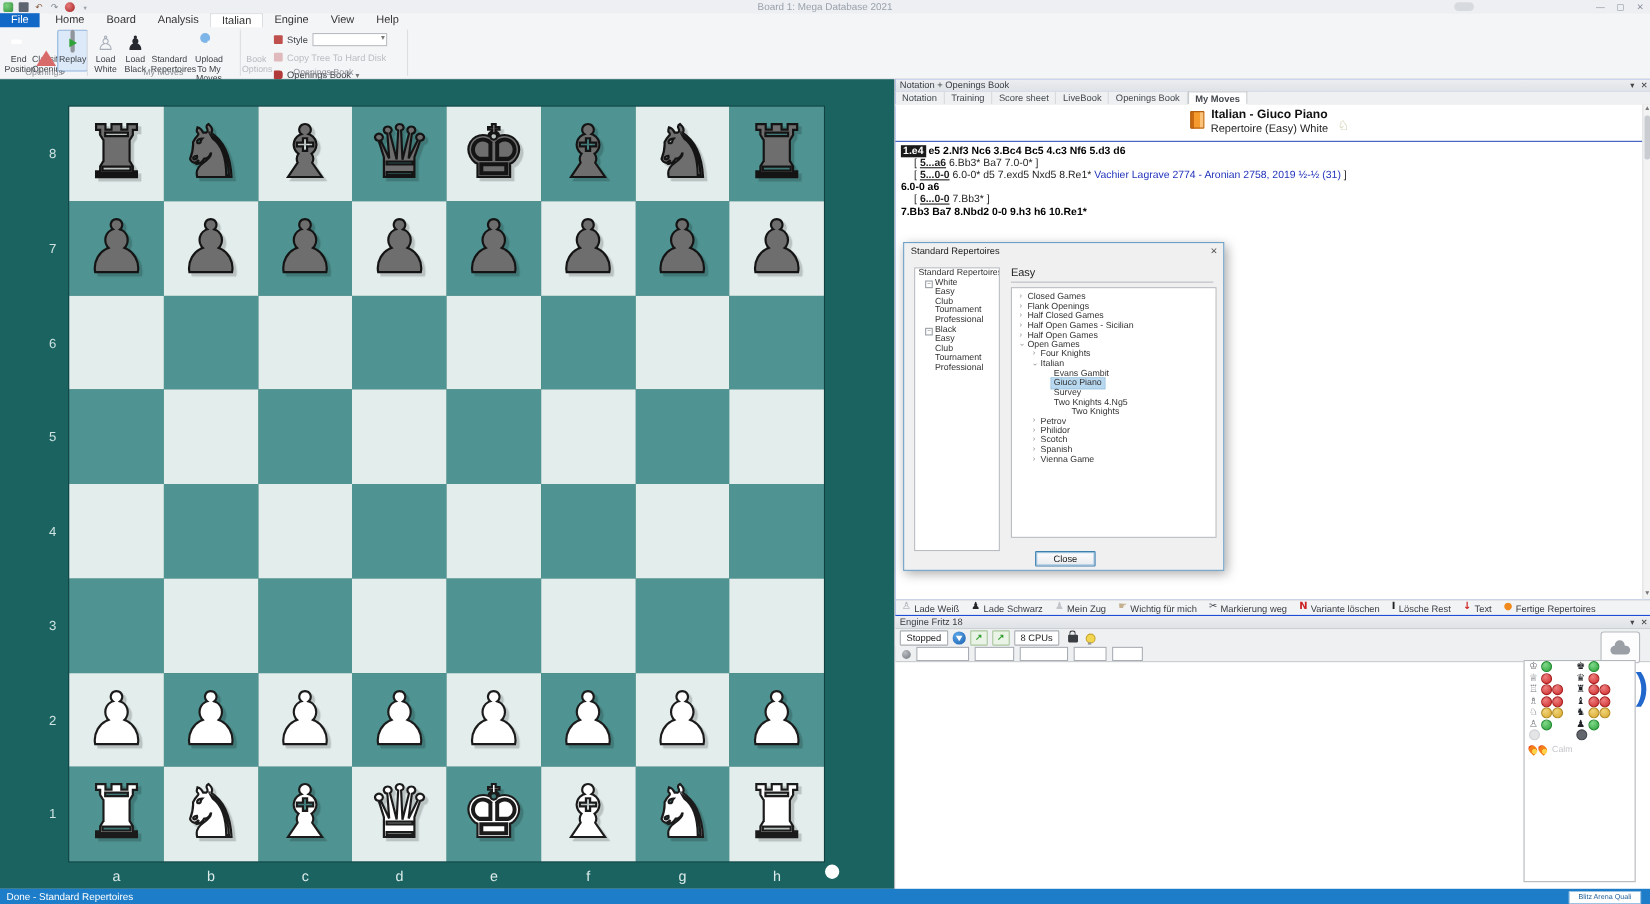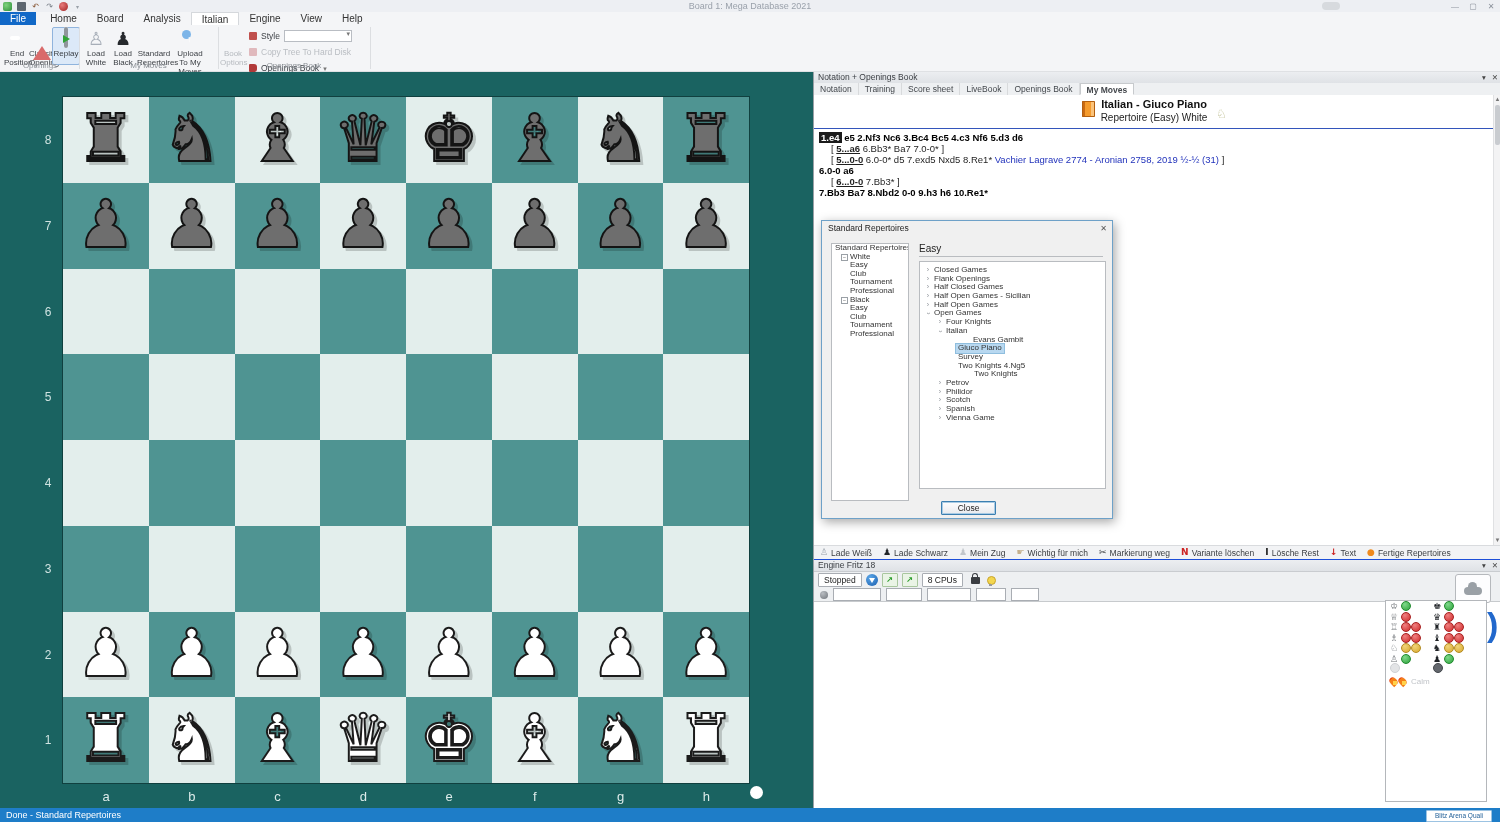--- a/index.html
+++ b/index.html
@@ -683,21 +683,21 @@
         <span class="dt-label">Open Games</span>
       </div>
       <div class="dt-item" style="padding-left: 16px;">
         <span class="dt-arrow">›</span>
         <span class="dt-label">Four Knights</span>
       </div>
       <div class="dt-item" style="padding-left: 16px;">
         <span class="dt-arrow expanded">›</span>
         <span class="dt-label">Italian</span>
       </div>
-      <div class="dt-item" style="padding-left: 43px;">
+      <div class="dt-item" style="padding-left: 28px;">
         <span class="dt-arrow"></span>
         <span class="dt-label">Evans Gambit</span>
       </div>
       <div class="dt-item selected" style="padding-left: 28px;">
         <span class="dt-arrow"></span>
         <span class="dt-label">Giuco Piano</span>
       </div>
       <div class="dt-item" style="padding-left: 28px;">
         <span class="dt-arrow"></span>
         <span class="dt-label">Survey</span>

